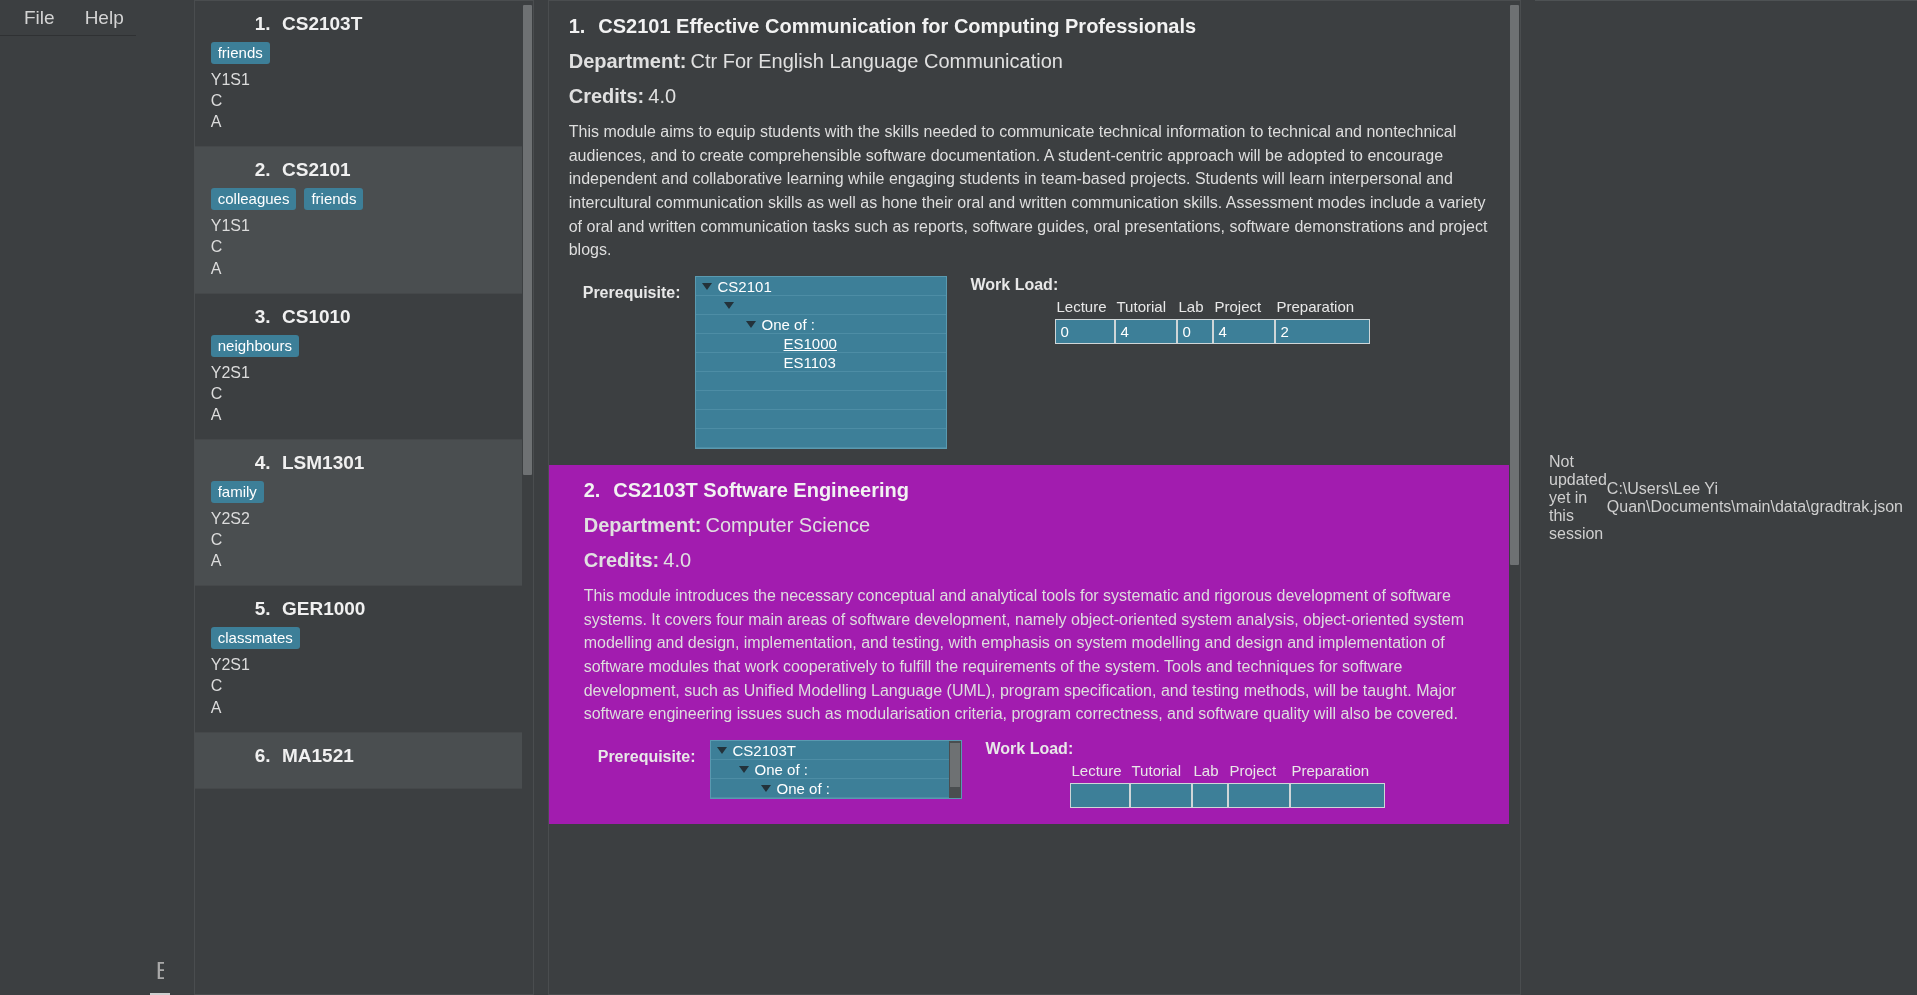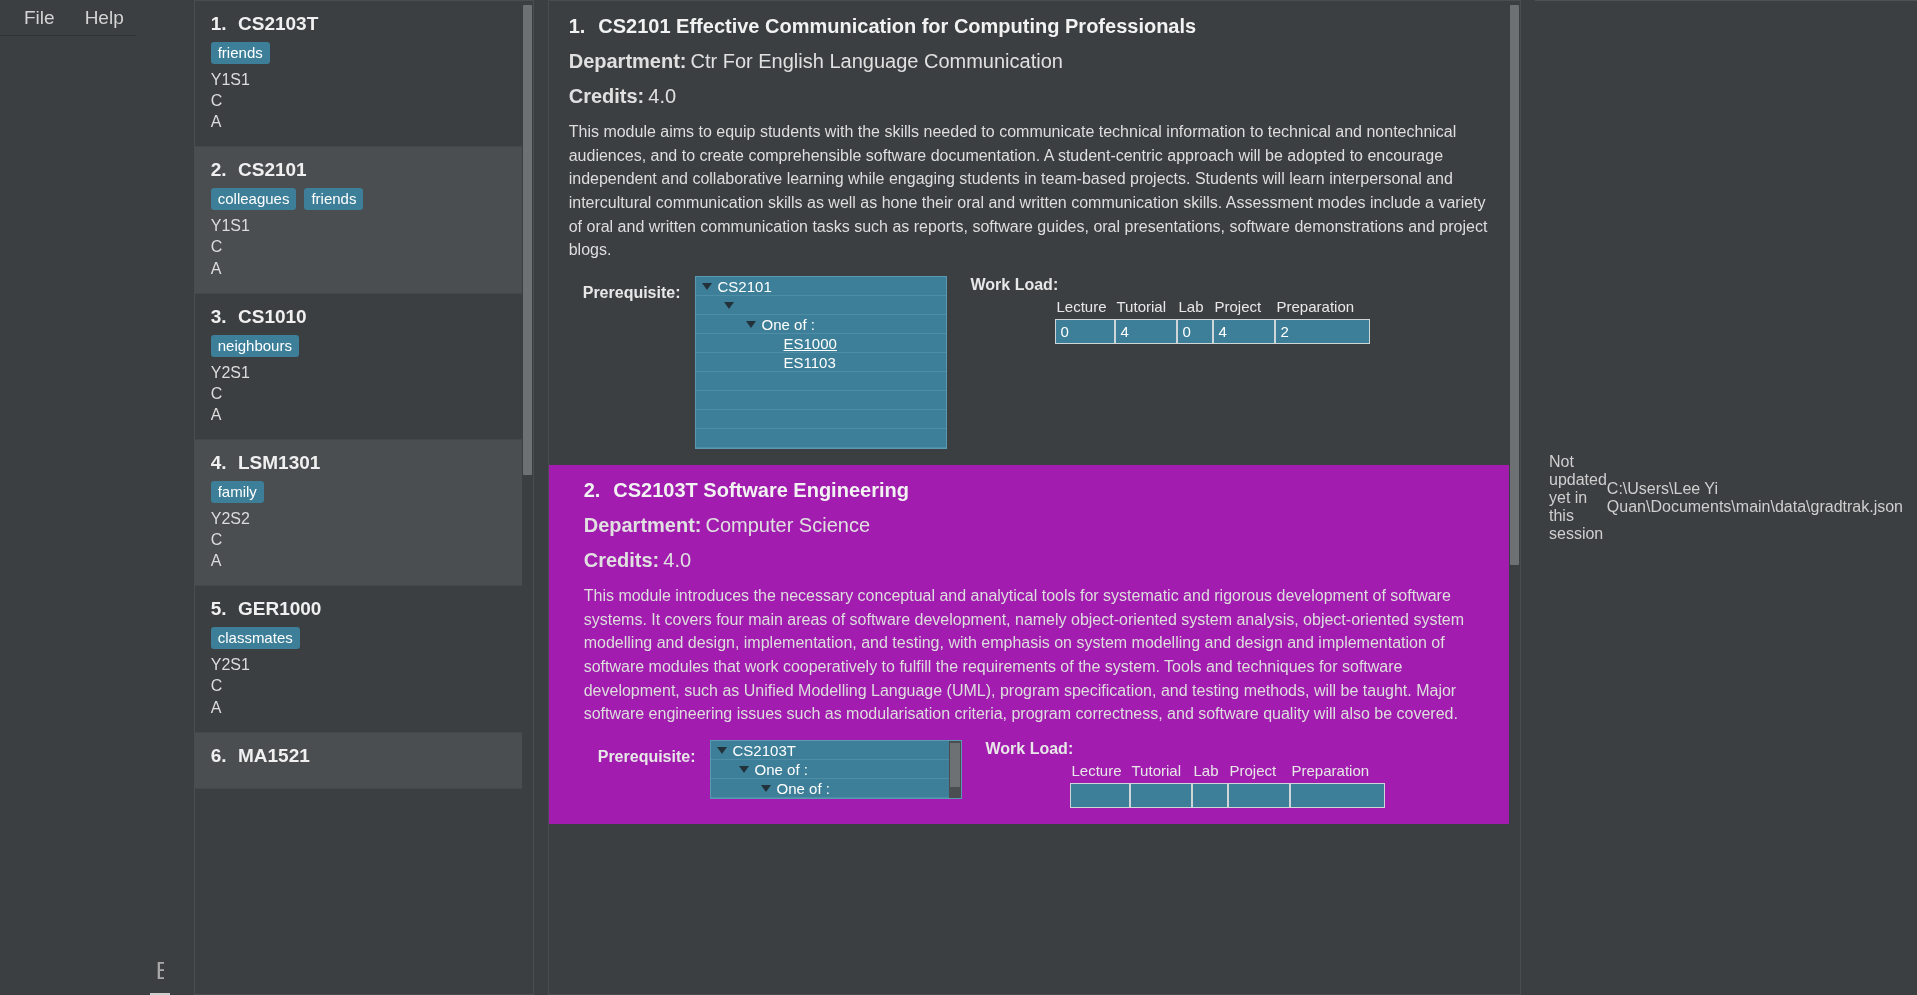--- a/index.html
+++ b/index.html
@@ -66,21 +66,21 @@
     overflow: hidden;
   }
   .list-scroll { flex: 1 1 auto; overflow: hidden; }
   .list-card {
     padding: 12px 16px 14px 16px;
     color: #e0e0e0;
     border-bottom: 1px solid #45484a;
   }
   .list-card.odd  { background: #3c3f41; }
   .list-card.even { background: #4a4e50; }
-  .lc-title { font-size: 19px; font-weight: bold; color: #f0f0f0; margin-bottom: 7px; }
+  .lc-title { font-size: 19px; font-weight: bold; color: #f0f0f0; margin-bottom: 7px; margin-left: 44px; }
   .lc-title .idx { display: inline-block; min-width: 22px; }
   .lc-tags { display: flex; gap: 8px; flex-wrap: wrap; margin-bottom: 5px; }
   .tag {
     background: #3d7f98; color: #ffffff;
     font-size: 15px; padding: 2px 7px 3px 7px; border-radius: 3px;
   }
   .lc-line { font-size: 16px; color: #dcdcdc; line-height: 1.32; }
 
   .vscroll-track {
     position: absolute; top: 0; right: 0; width: 11px; height: 100%;

